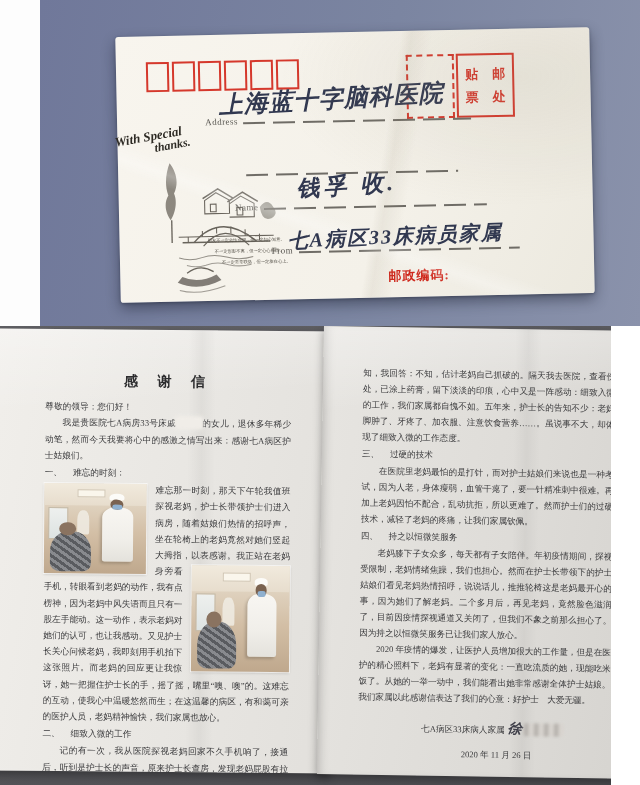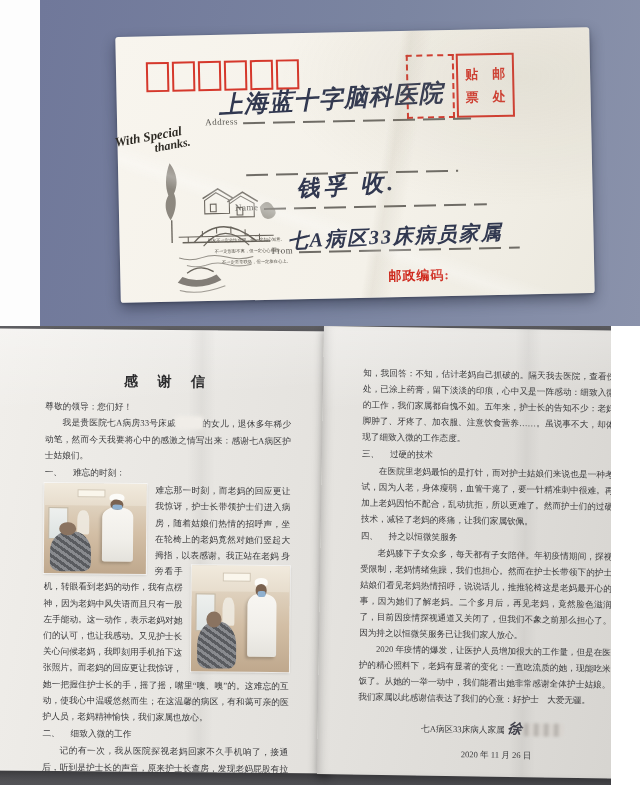--- a/index.html
+++ b/index.html
@@ -201,21 +201,21 @@
             <span class="wp-light"></span>
             <span class="wp-window"></span>
             <span class="wp-figure2"></span>
             <span class="wp-patient"></span>
             <span class="wp-patient-head"></span>
             <span class="wp-nurse"></span>
             <span class="wp-cap"></span>
             <span class="wp-head"></span>
             <span class="wp-mask"></span>
           </span>
-          <span>难忘那一时刻，而老妈的回应更让我惊讶，护士长带领护士们进入病房，随着姑娘们热情的招呼声，坐在轮椅上的老妈竟然对她们竖起大拇指，以表感谢。我正站在老妈</span>
+          <span>难忘那一时刻，那天下午轮我值班探视老妈，护士长带领护士们进入病房，随着姑娘们热情的招呼声，坐在轮椅上的老妈竟然对她们竖起大拇指，以表感谢。我正站在老妈</span>
           <span class="ward-photo photo-b">
             <span class="wp-ceiling"></span>
             <span class="wp-light"></span>
             <span class="wp-window"></span>
             <span class="wp-figure2"></span>
             <span class="wp-patient"></span>
             <span class="wp-patient-head"></span>
             <span class="wp-nurse"></span>
             <span class="wp-cap"></span>
             <span class="wp-head"></span>

